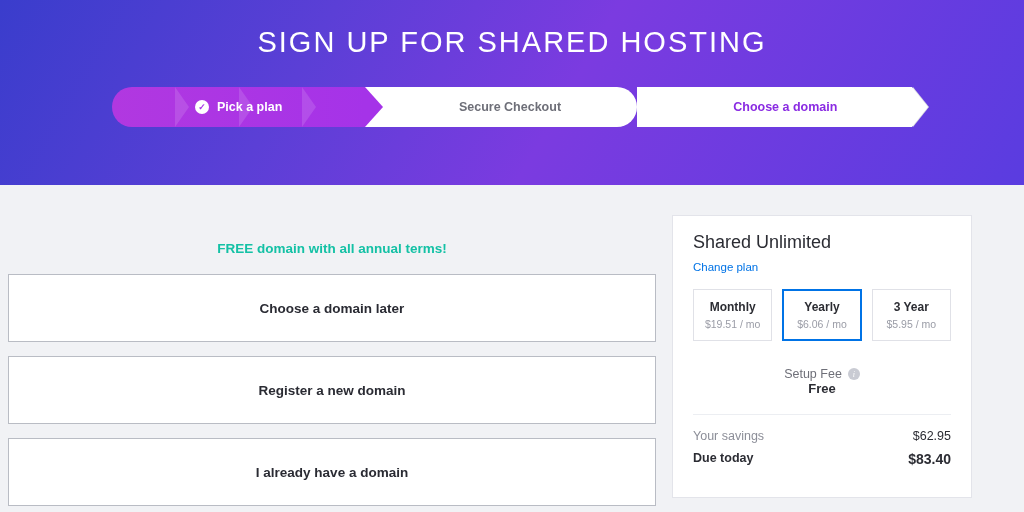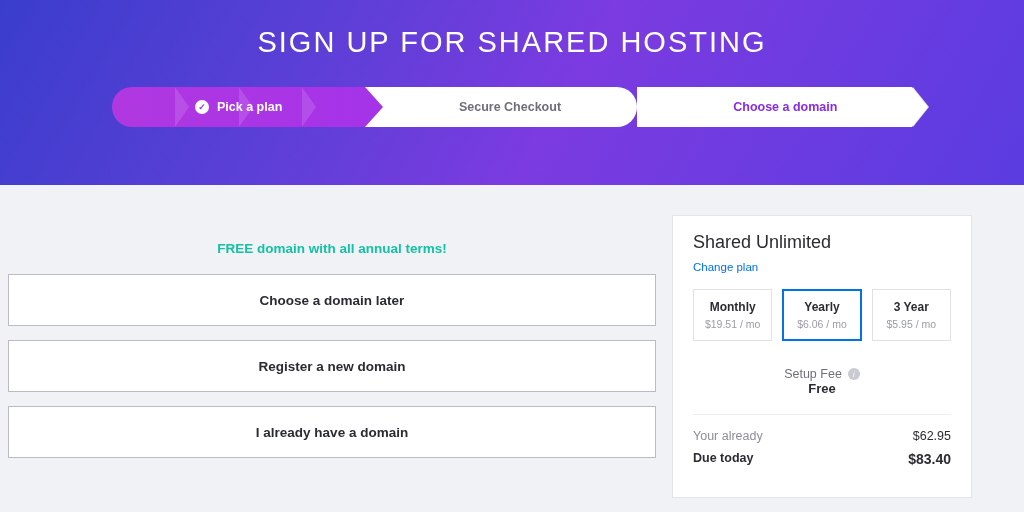--- a/index.html
+++ b/index.html
@@ -90,21 +90,21 @@
   .promo {
     text-align: center;
     color: #14c1a5;
     font-size: 13.5px;
     font-weight: 700;
     margin-bottom: 18px;
   }
   .option {
     border: 1px solid #b9bcc4;
     background: #fff;
-    height: 52px;
+    height: 68px;
     display: flex;
     align-items: center;
     justify-content: center;
     font-size: 13.5px;
     font-weight: 700;
     color: #2a2b33;
     margin-bottom: 14px;
     cursor: pointer;
   }
 
@@ -199,21 +199,21 @@
 
       <div class="fee-row">
         <span class="fee-label">
           <span>Setup Fee</span>
           <span class="info">i</span>
         </span>
         <span class="fee-free">Free</span>
       </div>
 
       <div class="line">
-        <span class="lab">Your already</span>
+        <span class="lab">Your savings</span>
         <span class="val">$62.95</span>
       </div>
       <div class="line total">
         <span class="lab">Due today</span>
         <span class="val">$83.40</span>
       </div>
     </div>
   </div>
 </div>
 

